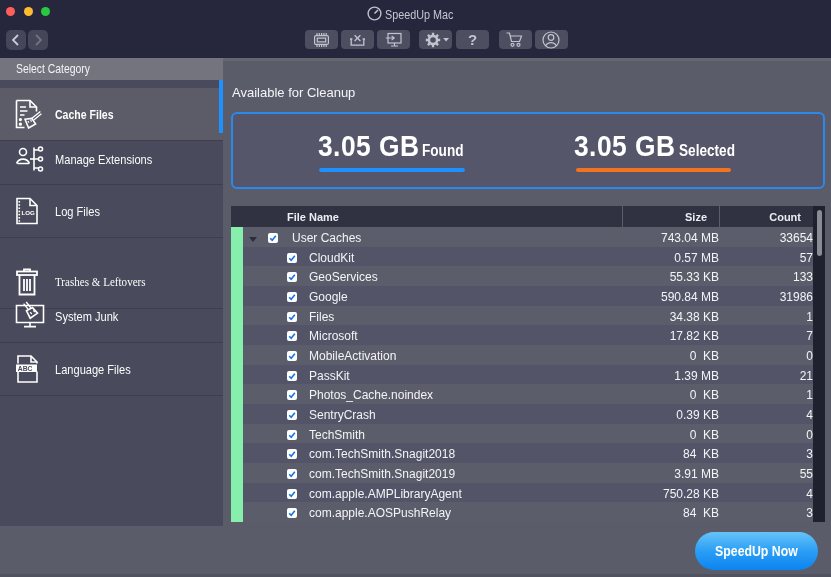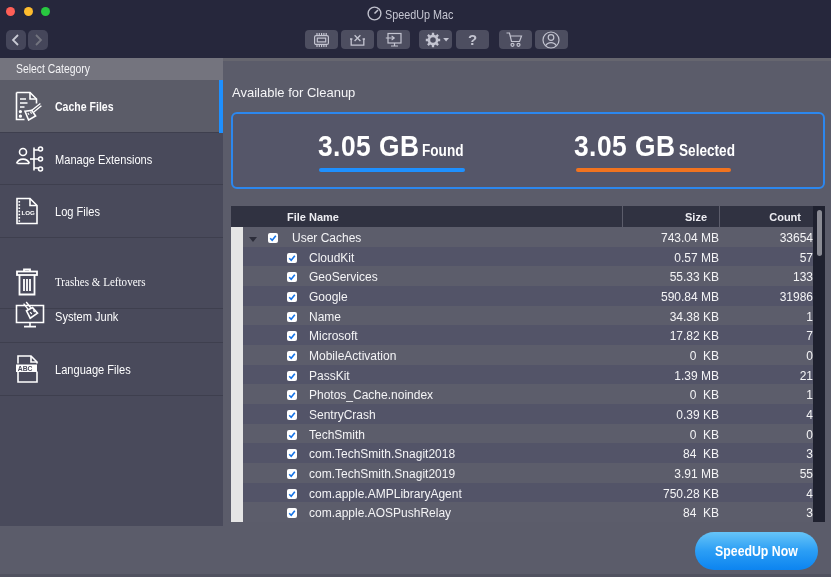--- a/index.html
+++ b/index.html
@@ -14,35 +14,35 @@
   #navbtn1, #navbtn2 { top:30px; width:20px; height:20px; border-radius:5px; background:#45465a; }
   .tbtn { top:30px; height:19px; border-radius:4px; background:#4d4e60; }
 
   
   #sidebar { left:0; top:58px; width:223px; height:467.5px; background:#494a5b; }
   #selcat { left:0; top:57.5px; width:223px; height:22.5px; background:#74747e; color:#f4f4f6; font-size:13px; line-height:22.5px; padding-left:16px; transform-origin:0 0; }
   #selcat span { display:inline-block; transform:scaleX(0.8); transform-origin:0 0; }
   .sitem { left:0; width:223px; height:52.7px; color:#fdfdfe; font-size:13.5px; border-bottom:1px solid #3e3f4e; }
   .sitem .lbl { position:absolute; left:55px; top:50%; transform:translateY(-50%) scaleX(0.82); transform-origin:0 0; white-space:nowrap; }
   .sitem svg { position:absolute; left:15px; top:50%; transform:translateY(-50%); }
-  #item0 { background:#5b5c68; }
+  #item0 { background:#5b5c68;margin-top:8px; }
   #item0 .lbl { font-weight:bold; transform:translateY(-50%) scaleX(0.78); }
   #bluebar { left:218.5px; top:80px; width:4.5px; height:52.7px; background:#1e90ff; }
 
   
   #avail { left:232px; top:85px; color:#f5f5f7; font-size:13px; }
   #statbox { left:231px; top:112px; width:594px; height:77px; border:2px solid #2c87ee; border-radius:6px; background:#555669; }
   .big { position:absolute; top:16.6px; color:#fff; font-size:30px; line-height:30px; font-weight:bold;
          letter-spacing:0.5px; white-space:nowrap; transform:scaleX(0.88); transform-origin:0 0; }
   .small { position:absolute; top:28.5px; color:#fff; font-size:16px; line-height:16px; font-weight:bold;
            white-space:nowrap; transform:scaleX(0.85); transform-origin:0 0; }
   .uline { position:absolute; top:53.5px; height:4px; border-radius:2px; }
 
   
-  #table { left:231px; top:206px; width:594px; height:316px; background:#e5e5e5; }
+  #table { left:231px; top:206px; width:594px; height:316px; background:#86efac; }
   #thead { position:absolute; left:0; top:0; width:594px; height:21px; background:#303241; color:#ededf2; font-size:11px; font-weight:bold; }
   #thead .sep { position:absolute; top:0; width:1px; height:21px; background:#5c5d6b; }
   .trow { position:absolute; left:12px; width:581px; height:19.67px; color:#f4f4f6; font-size:12px; }
   .rlight { background:#5c5d6b; }
   .rdark  { background:#535468; }
   .cname { position:absolute; top:calc(50% + 1.2px); transform:translateY(-50%); }
   .csize { position:absolute; right:calc(100% - 476px); top:calc(50% + 1.2px); transform:translateY(-50%); white-space:pre; }
   .ccount{ position:absolute; right:calc(100% - 570px); top:calc(50% + 1.2px); transform:translateY(-50%); }
   .cbx { position:absolute; top:calc(50% + 1.2px); transform:translateY(-50%); width:10px; height:10px; background:#fff; border-radius:2px; }
   .cbx svg { position:absolute; left:1px; top:1px; }
@@ -290,21 +290,21 @@
         <span class="cname" style="left:66px;">Google</span>
         <span class="csize">590.84 MB</span>
         <span class="ccount">31986</span>
       </div>
 <div class="trow rlight" style="top:99.68px;">
         <div class="cbx" style="left:43.5px;">
           <svg width="8" height="8" viewBox="0 0 8 8">
             <path d="M1.2 4.2 L3.2 6.2 L6.8 1.8" fill="none" stroke="#1673e6" stroke-width="1.6"></path>
           </svg>
         </div>
-        <span class="cname" style="left:66px;">Name</span>
+        <span class="cname" style="left:66px;">Files</span>
         <span class="csize">34.38 KB</span>
         <span class="ccount">1</span>
       </div>
 <div class="trow rdark" style="top:119.35px;">
         <div class="cbx" style="left:43.5px;">
           <svg width="8" height="8" viewBox="0 0 8 8">
             <path d="M1.2 4.2 L3.2 6.2 L6.8 1.8" fill="none" stroke="#1673e6" stroke-width="1.6"></path>
           </svg>
         </div>
         <span class="cname" style="left:66px;">Microsoft</span>

